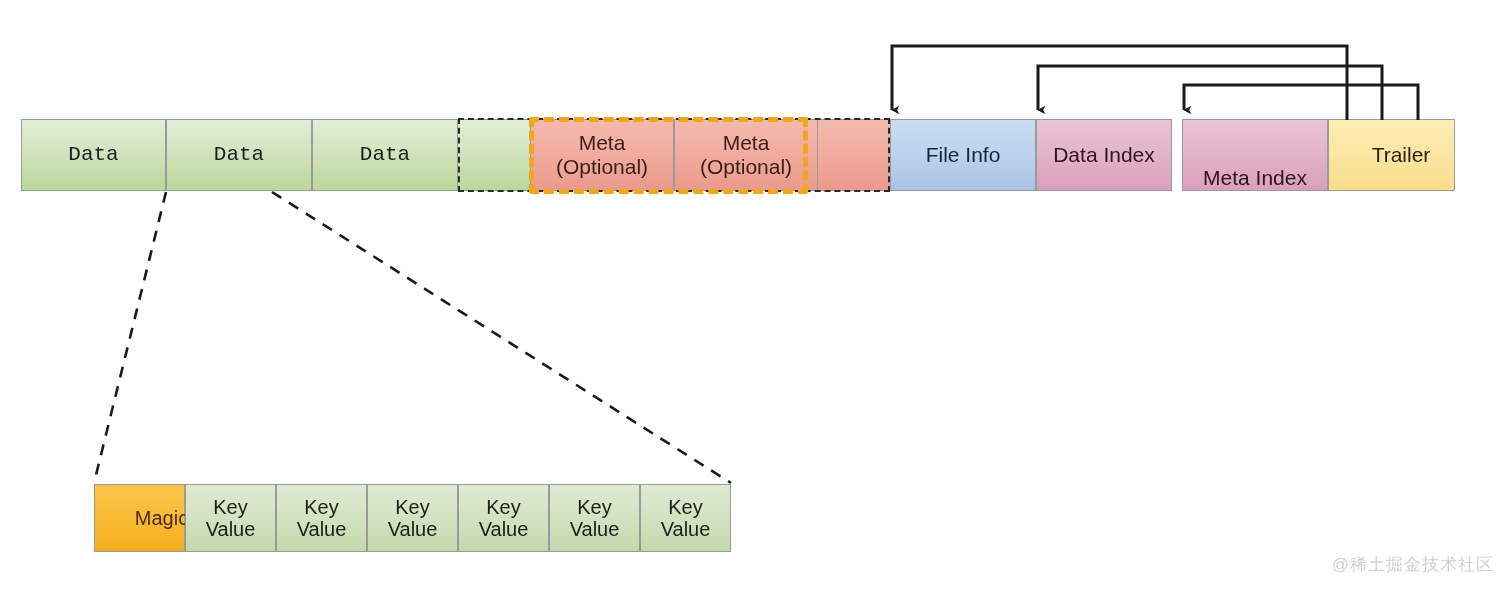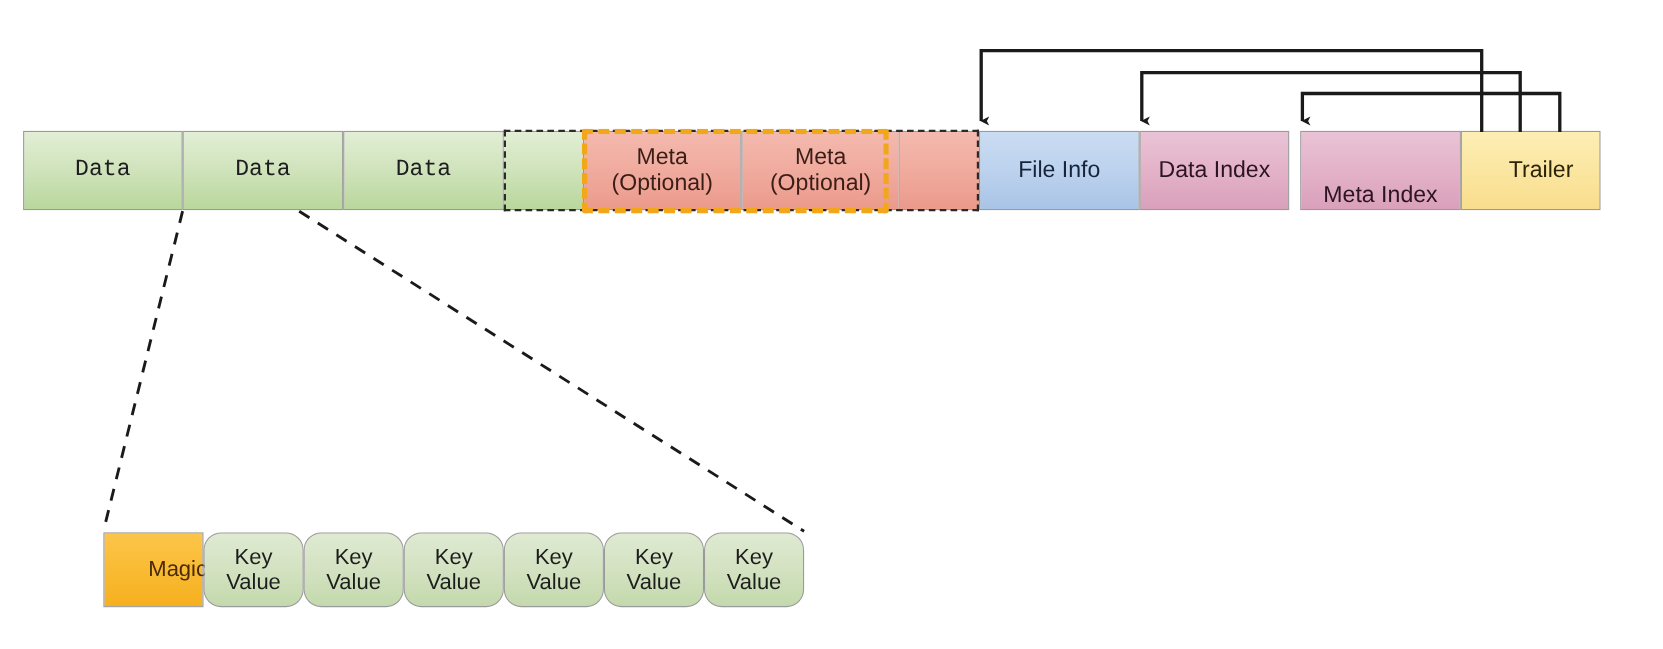--- a/index.html
+++ b/index.html
@@ -20,21 +20,21 @@
         color:#3b1d17;}
   .blue{background:linear-gradient(180deg,#cadcf2 0%,#bcd2ee 50%,#a9c4e6 100%);
         color:#16253b;align-items:center;}
   .rose{background:linear-gradient(180deg,#eac3d6 0%,#e3b2c9 50%,#daa0bb 100%);
         color:#2c1520;}
   .yellow{background:linear-gradient(180deg,#fdeeb5 0%,#fbe6a1 50%,#f8dd8c 100%);
           color:#2c2409;}
   .magic{background:linear-gradient(180deg,#fcc54a 0%,#f9bb33 50%,#f5b01f 100%);
          color:#4a2a07;padding-left:44px;}
   .keyval{background:linear-gradient(180deg,#dfead2 0%,#d3e2c1 50%,#c3d9ac 100%);
-          color:#1d1d1d;border-radius:16px;}
+          color:#1d1d1d;}
 
   .mainbar .blk{height:72px;top:119px;font-size:21px;}
   .detail .blk{height:68px;top:484px;font-size:20px;}
 
   
   .dash-black{position:absolute;box-sizing:border-box;
               border:2px dashed #2a2a2a;background:transparent;pointer-events:none;}
   .dash-orange{position:absolute;box-sizing:border-box;
                border:5px dashed #f2a71b;background:transparent;pointer-events:none;
                border-radius:3px;}
@@ -165,13 +165,14 @@
     <path d="M1347,120 L1347,46 L892,46 L892,110" fill="none" stroke="#1a1a1a" stroke-width="3" marker-end="url(#arrowhead)"></path>
 
     <path d="M1382,120 L1382,66 L1038,66 L1038,110" fill="none" stroke="#1a1a1a" stroke-width="3" marker-end="url(#arrowhead)"></path>
 
     <path d="M1418,120 L1418,85 L1184,85 L1184,110" fill="none" stroke="#1a1a1a" stroke-width="3" marker-end="url(#arrowhead)"></path>
 
     <line x1="166" y1="192" x2="94" y2="483" stroke="#1a1a1a" stroke-width="2.6" stroke-dasharray="11 9"></line>
     <line x1="272" y1="192" x2="731" y2="483" stroke="#1a1a1a" stroke-width="2.6" stroke-dasharray="11 9"></line>
   </svg>
 
+  <div class="watermark">@稀土掘金技术社区</div>
 </div>
 
 </body></html>

